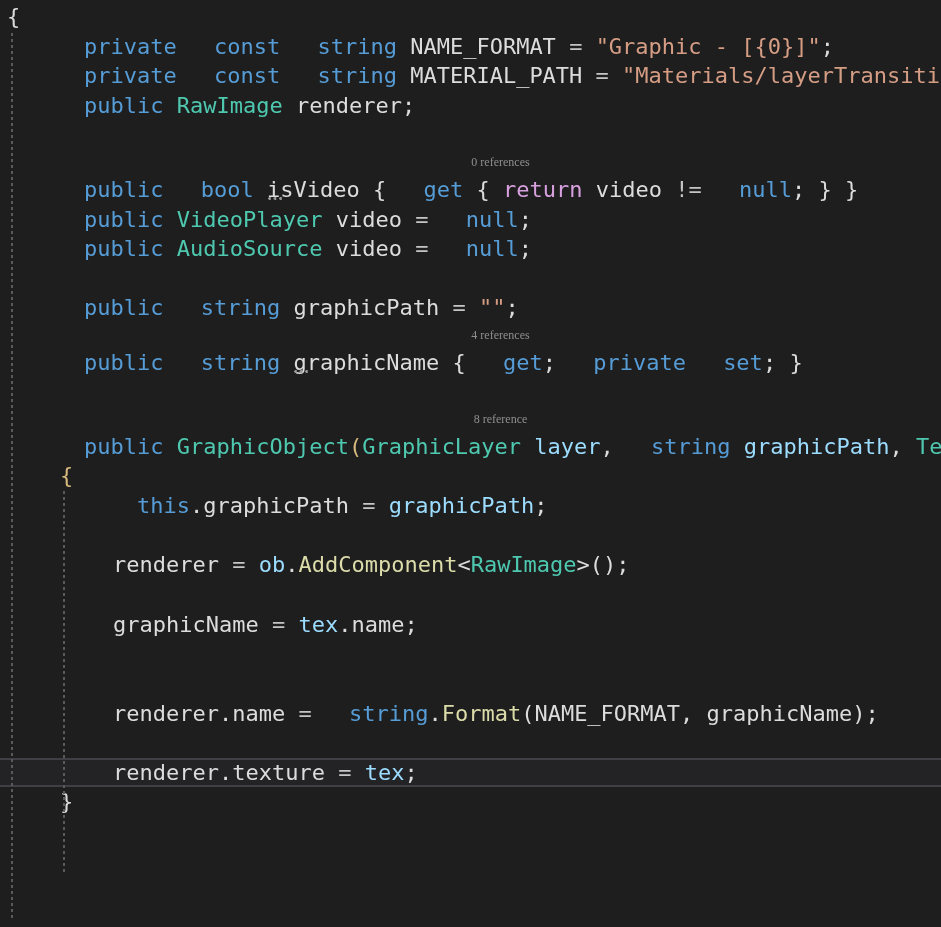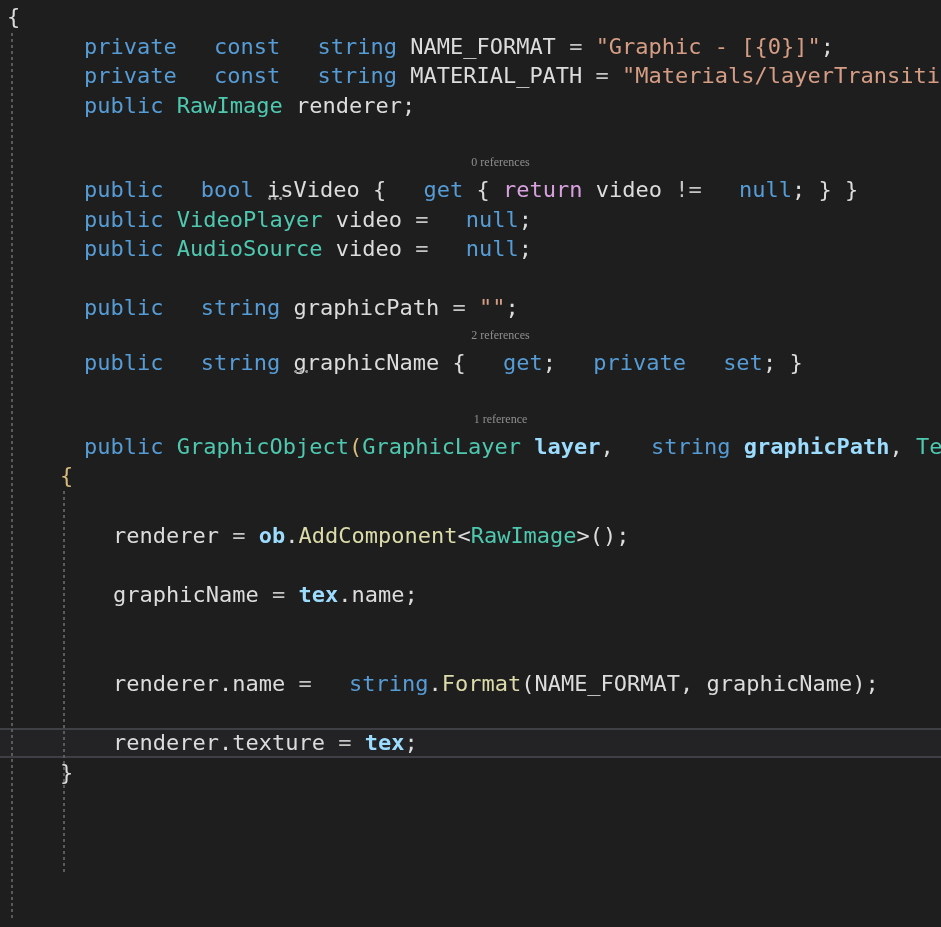--- a/index.html
+++ b/index.html
@@ -39,21 +39,21 @@
     border-bottom:2px solid var(--c-hlborder, #3F3F46);
     background: var(--c-hlbg, #232326);
     z-index:-1;
   }
   .tk      { color: var(--c-tx, #DCDCDC); }
   .tk.kw   { color: var(--c-kw,   #569CD6); margin-left: 24px; }
   .tk.ctrl { color: var(--c-ctrl, #D8A0DF); }
   .tk.ty   { color: var(--c-ty,   #4EC9B0); margin-top: 48px; }
   .tk.fn   { color: var(--c-fn,   #DCDCAA); }
   .tk.st   { color: var(--c-st,   #D69D85); }
-  .tk.vr   { color: var(--c-vr,   #9CDCFE); font-weight: bold; }
+  .tk.vr   { color: var(--c-vr,   #9CDCFE); }
   .tk.op   { color: var(--c-op,   #C5C5C5); }
   .tk.br   { color: var(--c-br,   #D7BA7D); }
   .tk.hint { position:relative; }
   .tk.hint::after {
     content:""; position:absolute; left:1px; bottom:2px; width:16px; height:3px;
     background-image: radial-gradient(circle at 1.6px 1.5px, var(--c-hint, #999999) 1.3px, transparent 1.6px);
     background-size:5.5px 3px; background-repeat:repeat-x;
   }
 </style>
 </head>
@@ -67,26 +67,27 @@
       <div class="line code"><span class="tk">    </span><span class="tk kw">private</span><span class="tk"> </span><span class="tk kw">const</span><span class="tk"> </span><span class="tk kw">string</span><span class="tk"> </span><span class="tk tx">NAME_FORMAT</span><span class="tk"> </span><span class="tk op">=</span><span class="tk"> </span><span class="tk st">"Graphic - [{0}]"</span><span class="tk tx">;</span></div>
       <div class="line code"><span class="tk">    </span><span class="tk kw">private</span><span class="tk"> </span><span class="tk kw">const</span><span class="tk"> </span><span class="tk kw">string</span><span class="tk"> </span><span class="tk tx">MATERIAL_PATH</span><span class="tk"> </span><span class="tk op">=</span><span class="tk"> </span><span class="tk st">"Materials/layerTransitionMate</span></div>
       <div class="line code"><span class="tk">    </span><span class="tk kw">public</span><span class="tk"> </span><span class="tk ty">RawImage</span><span class="tk"> </span><span class="tk tx">renderer</span><span class="tk tx">;</span></div>
       <div class="line code"></div>
       <div class="line lens">0 references</div>
       <div class="line code"><span class="tk">    </span><span class="tk kw">public</span><span class="tk"> </span><span class="tk kw">bool</span><span class="tk"> </span><span class="tk tx hint">isVideo</span><span class="tk"> </span><span class="tk tx">{</span><span class="tk"> </span><span class="tk kw">get</span><span class="tk"> </span><span class="tk tx">{</span><span class="tk"> </span><span class="tk ctrl">return</span><span class="tk"> </span><span class="tk tx">video</span><span class="tk"> </span><span class="tk op">!=</span><span class="tk"> </span><span class="tk kw">null</span><span class="tk tx">;</span><span class="tk"> </span><span class="tk tx">}</span><span class="tk"> </span><span class="tk tx">}</span></div>
       <div class="line code"><span class="tk">    </span><span class="tk kw">public</span><span class="tk"> </span><span class="tk ty">VideoPlayer</span><span class="tk"> </span><span class="tk tx">video</span><span class="tk"> </span><span class="tk op">=</span><span class="tk"> </span><span class="tk kw">null</span><span class="tk tx">;</span></div>
       <div class="line code"><span class="tk">    </span><span class="tk kw">public</span><span class="tk"> </span><span class="tk ty">AudioSource</span><span class="tk"> </span><span class="tk tx">video</span><span class="tk"> </span><span class="tk op">=</span><span class="tk"> </span><span class="tk kw">null</span><span class="tk tx">;</span></div>
       <div class="line code"></div>
       <div class="line code"><span class="tk">    </span><span class="tk kw">public</span><span class="tk"> </span><span class="tk kw">string</span><span class="tk"> </span><span class="tk tx">graphicPath</span><span class="tk"> </span><span class="tk op">=</span><span class="tk"> </span><span class="tk st">""</span><span class="tk tx">;</span></div>
-      <div class="line lens">2 references</div>
+      <div class="line lens">4 references</div>
       <div class="line code"><span class="tk">    </span><span class="tk kw">public</span><span class="tk"> </span><span class="tk kw">string</span><span class="tk"> </span><span class="tk tx hint">graphicName</span><span class="tk"> </span><span class="tk tx">{</span><span class="tk"> </span><span class="tk kw">get</span><span class="tk tx">;</span><span class="tk"> </span><span class="tk kw">private</span><span class="tk"> </span><span class="tk kw">set</span><span class="tk tx">;</span><span class="tk"> </span><span class="tk tx">}</span></div>
       <div class="line code"></div>
-      <div class="line lens">1 reference</div>
+      <div class="line lens">8 reference</div>
       <div class="line code"><span class="tk">    </span><span class="tk kw">public</span><span class="tk"> </span><span class="tk ty">GraphicObject</span><span class="tk br">(</span><span class="tk ty">GraphicLayer</span><span class="tk"> </span><span class="tk vr">layer</span><span class="tk tx">,</span><span class="tk"> </span><span class="tk kw">string</span><span class="tk"> </span><span class="tk vr">graphicPath</span><span class="tk tx">,</span><span class="tk"> </span><span class="tk ty">Texture</span></div>
       <div class="line code"><span class="tk">    </span><span class="tk br">{</span></div>
+      <div class="line code"><span class="tk">        </span><span class="tk kw">this</span><span class="tk tx">.</span><span class="tk tx">graphicPath</span><span class="tk"> </span><span class="tk op">=</span><span class="tk"> </span><span class="tk vr">graphicPath</span><span class="tk tx">;</span></div>
       <div class="line code"></div>
       <div class="line code"><span class="tk">        </span><span class="tk tx">renderer</span><span class="tk"> </span><span class="tk op">=</span><span class="tk"> </span><span class="tk vr">ob</span><span class="tk tx">.</span><span class="tk fn">AddComponent</span><span class="tk tx">&lt;</span><span class="tk ty">RawImage</span><span class="tk tx">&gt;</span><span class="tk tx">();</span></div>
       <div class="line code"></div>
       <div class="line code"><span class="tk">        </span><span class="tk tx">graphicName</span><span class="tk"> </span><span class="tk op">=</span><span class="tk"> </span><span class="tk vr">tex</span><span class="tk tx">.</span><span class="tk tx">name</span><span class="tk tx">;</span></div>
       <div class="line code"></div>
       <div class="line code"></div>
       <div class="line code"><span class="tk">        </span><span class="tk tx">renderer</span><span class="tk tx">.</span><span class="tk tx">name</span><span class="tk"> </span><span class="tk op">=</span><span class="tk"> </span><span class="tk kw">string</span><span class="tk tx">.</span><span class="tk fn">Format</span><span class="tk tx">(</span><span class="tk tx">NAME_FORMAT</span><span class="tk tx">,</span><span class="tk"> </span><span class="tk tx">graphicName</span><span class="tk tx">);</span></div>
       <div class="line code"></div>
       <div class="line code current"><span class="tk">        </span><span class="tk tx">renderer</span><span class="tk tx">.</span><span class="tk tx">texture</span><span class="tk"> </span><span class="tk op">=</span><span class="tk"> </span><span class="tk vr">tex</span><span class="tk tx">;</span></div>
       <div class="line code"><span class="tk">    </span><span class="tk tx">}</span></div>

